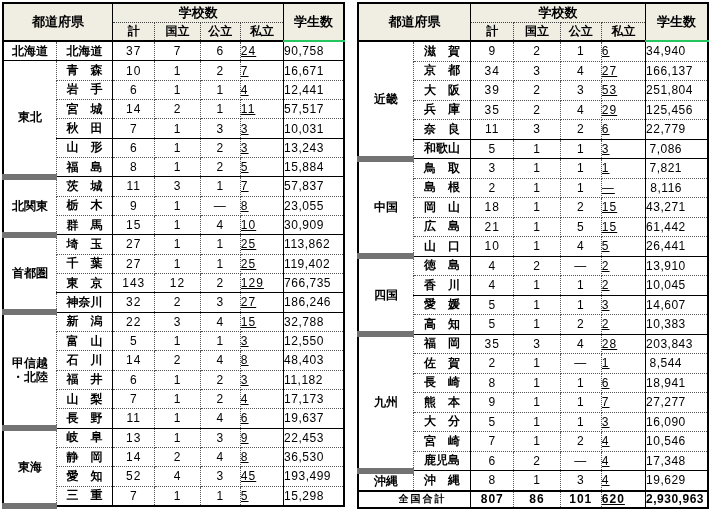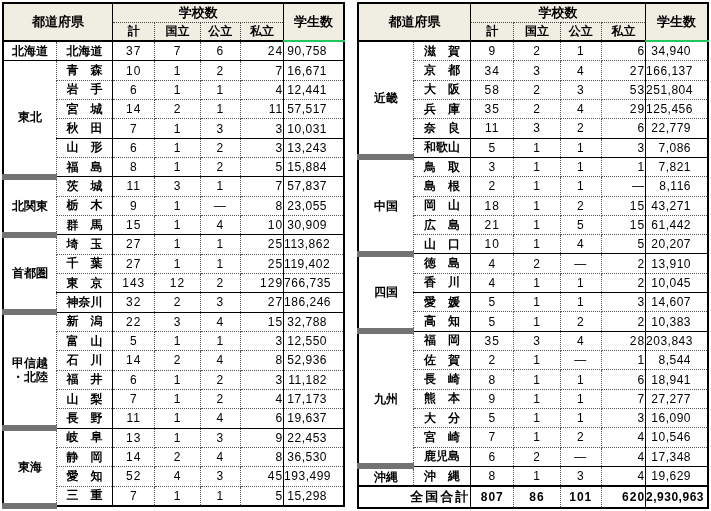--- a/index.html
+++ b/index.html
@@ -54,25 +54,25 @@
     text-align: center;
     white-space: pre-line;
     line-height: 1.2;
   }
   td.pref {
     border-right: 1px solid #000;
     font-weight: bold;
     text-align: center;
   }
   td.num      { border-right: 1px dotted #555; text-align: center; letter-spacing: 1px; }
-  td.num-last { border-right: 1px solid #000;  text-align: right; letter-spacing: 1px; }
-  td.stu      { text-align: right; padding-right: 16px; letter-spacing: 0.5px; }
+  td.num-last { border-right: 1px solid #000;  text-align: left; letter-spacing: 1px; text-decoration: underline; }
+  td.stu      { text-align: right; padding-right: 25px; letter-spacing: 0.5px; }
 
   tr.total-row td { border-top: 2px solid #000; border-bottom: none; font-weight: bold; }
-  tr.total-row td.label { border-right: 1px solid #000; text-align: right; font-size: 13px; letter-spacing: 2px; padding-left: 16px; }
+  tr.total-row td.label { border-right: 1px solid #000; text-align: center; font-size: 10px; letter-spacing: 2px; padding-left: 16px; }
 </style>
 </head>
 <body>
 
 <div id="screen">
 
   <table class="data" id="left-table">
     <colgroup>
       <col style="width:53px">
         <col style="width:56px">
@@ -229,21 +229,21 @@
           <td class="num">1</td>
           <td class="num-last">3</td>
           <td class="stu">12,550</td>
         </tr>
         <tr>
           <td class="pref">石　川</td>
           <td class="num">14</td>
           <td class="num">2</td>
           <td class="num">4</td>
           <td class="num-last">8</td>
-          <td class="stu">52,936</td>
+          <td class="stu">48,403</td>
         </tr>
         <tr>
           <td class="pref">福　井</td>
           <td class="num">6</td>
           <td class="num">1</td>
           <td class="num">2</td>
           <td class="num-last">3</td>
           <td class="stu">11,182</td>
         </tr>
         <tr>
@@ -334,21 +334,21 @@
         <tr>
           <td class="pref">京　都</td>
           <td class="num">34</td>
           <td class="num">3</td>
           <td class="num">4</td>
           <td class="num-last">27</td>
           <td class="stu">166,137</td>
         </tr>
         <tr>
           <td class="pref">大　阪</td>
-          <td class="num">58</td>
+          <td class="num">39</td>
           <td class="num">2</td>
           <td class="num">3</td>
           <td class="num-last">53</td>
           <td class="stu">251,804</td>
         </tr>
         <tr>
           <td class="pref">兵　庫</td>
           <td class="num">35</td>
           <td class="num">2</td>
           <td class="num">4</td>
@@ -403,21 +403,21 @@
           <td class="num">5</td>
           <td class="num-last">15</td>
           <td class="stu">61,442</td>
         </tr>
         <tr class="sb">
           <td class="pref">山　口</td>
           <td class="num">10</td>
           <td class="num">1</td>
           <td class="num">4</td>
           <td class="num-last">5</td>
-          <td class="stu">20,207</td>
+          <td class="stu">26,441</td>
         </tr>
         <tr>
           <td class="region" rowspan="4">四国</td>
           <td class="pref">徳　島</td>
           <td class="num">4</td>
           <td class="num">2</td>
           <td class="num">―</td>
           <td class="num-last">2</td>
           <td class="stu">13,910</td>
         </tr>

